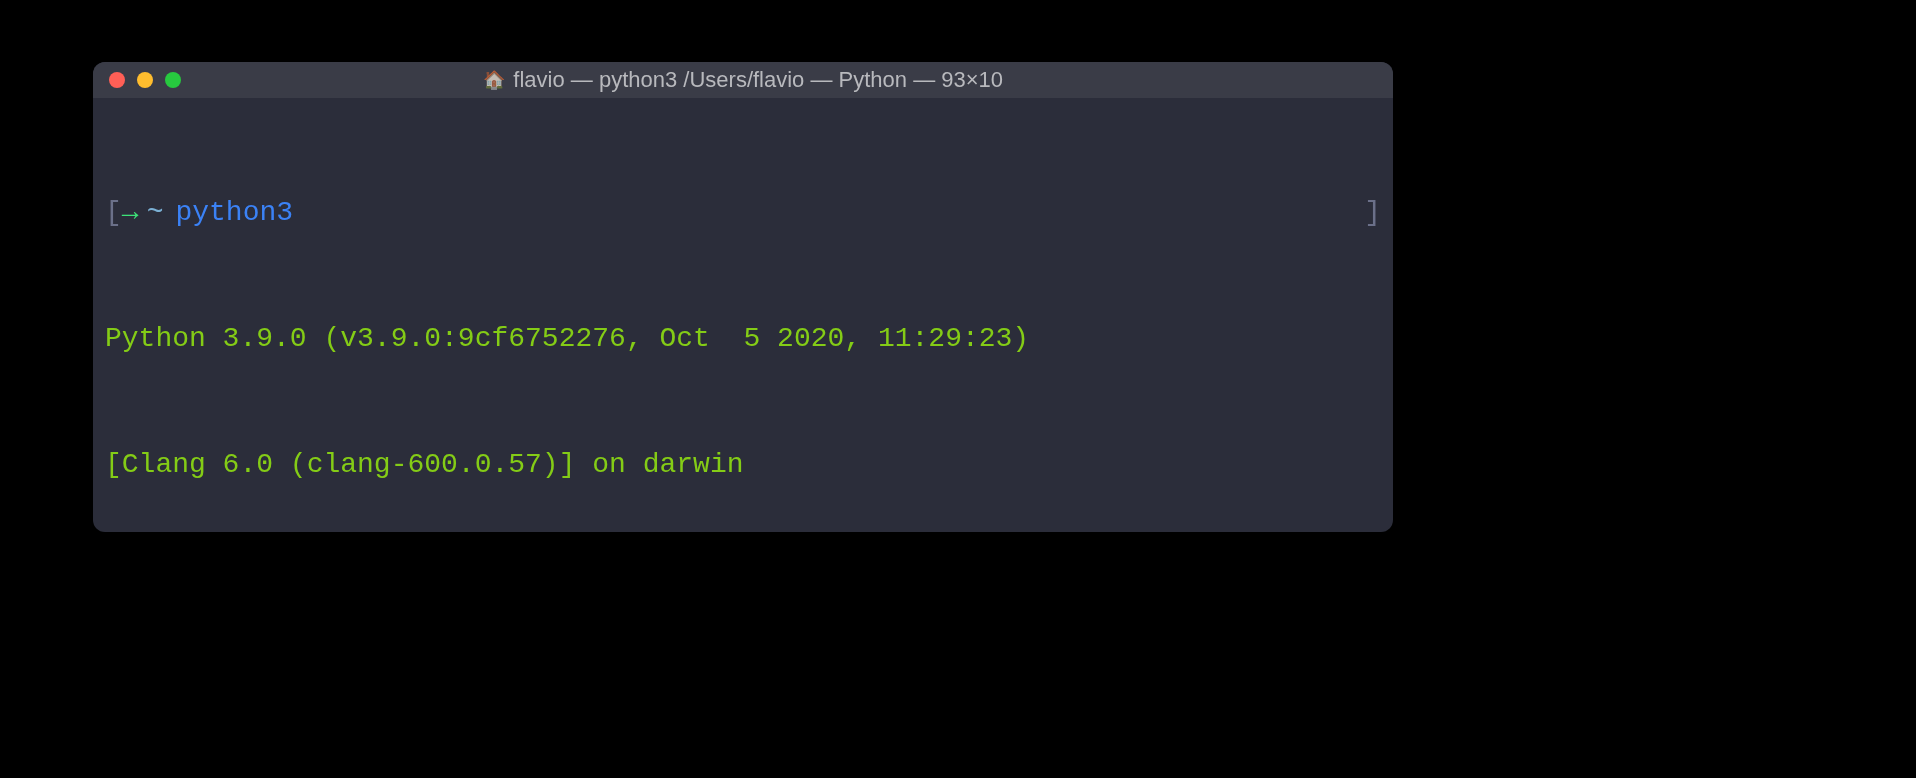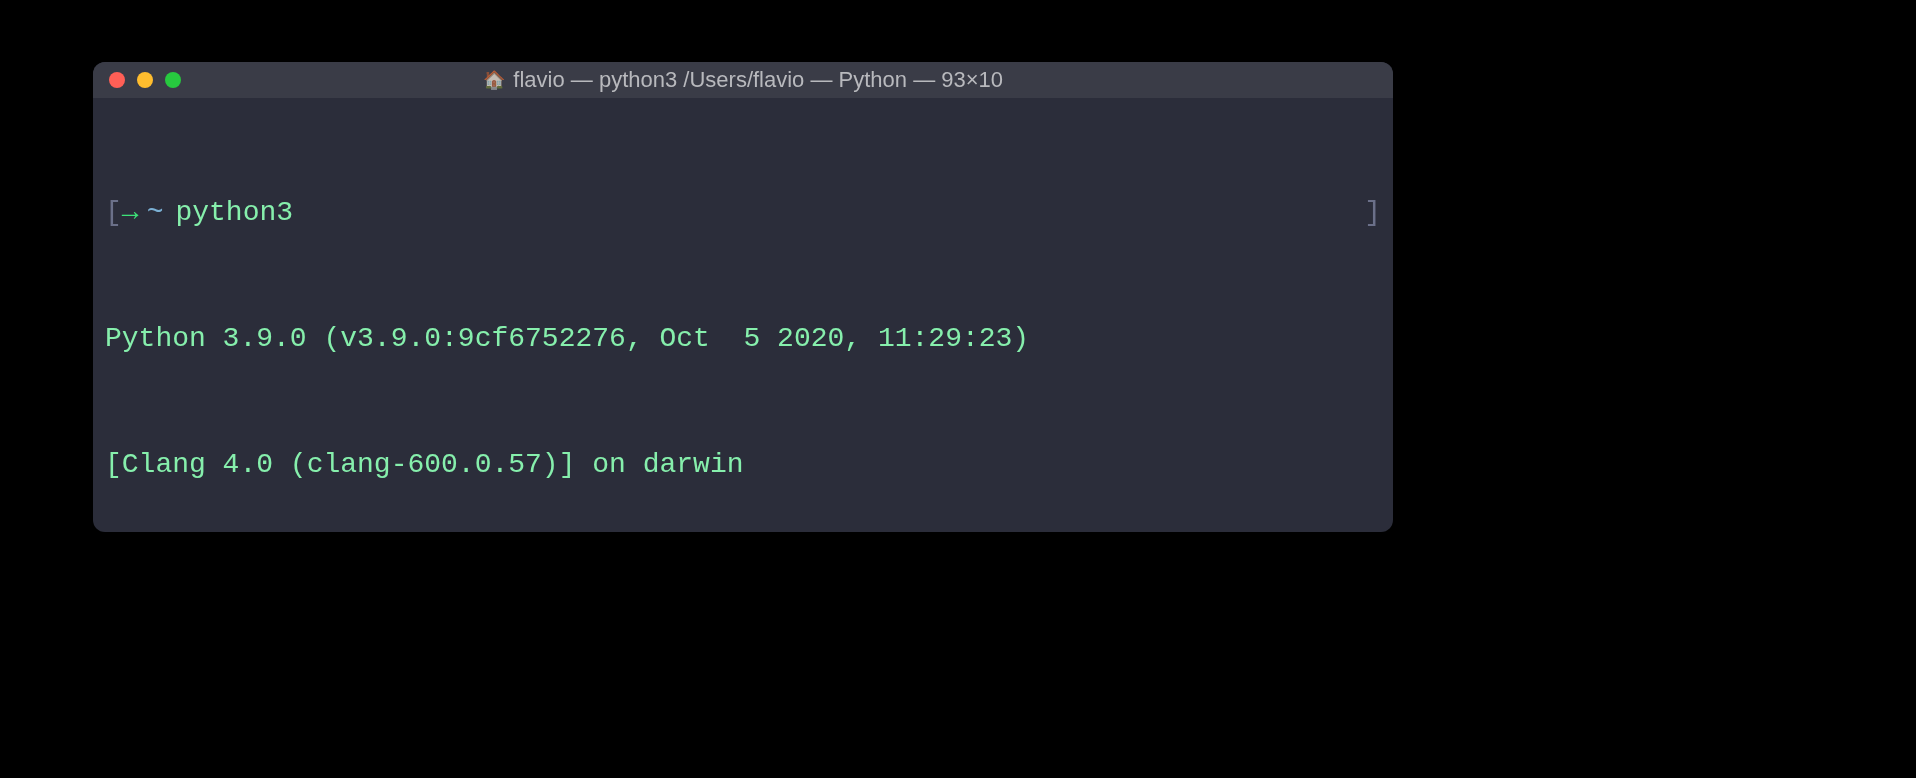--- a/index.html
+++ b/index.html
@@ -85,24 +85,24 @@
     }
     .arrow {
       color: #3de178;
       margin-right: 8px;
     }
     .tilde {
       color: #7bb0d4;
       margin-right: 12px;
     }
     .command {
-      color: #86efac;
+      color: #3b82f6;
     }
     .output-line {
-      color: #86efac;
+      color: #84cc16;
     }
   </style>
 </head>
 <body>
 
 <div class="terminal-window">
   <div class="titlebar">
     <div class="traffic-lights">
       <div class="traffic-light close"></div>
       <div class="traffic-light minimize"></div>
@@ -111,17 +111,17 @@
     <div class="title">
       <span class="home-icon">🏠</span>
       <span>flavio — python3 /Users/flavio — Python — 93×10</span>
     </div>
   </div>
   <div class="terminal-body">
     <div class="prompt-line">
       <span class="bracket-open">[</span><span class="arrow">→</span>  <span class="tilde">~</span><span class="command">python3</span><span class="bracket-close">]</span>
     </div>
     <div class="output-line">Python 3.9.0 (v3.9.0:9cf6752276, Oct  5 2020, 11:29:23)</div>
-    <div class="output-line">[Clang 4.0 (clang-600.0.57)] on darwin</div>
+    <div class="output-line">[Clang 6.0 (clang-600.0.57)] on darwin</div>
     
     
   </div>
 </div>
 
 </body></html>

